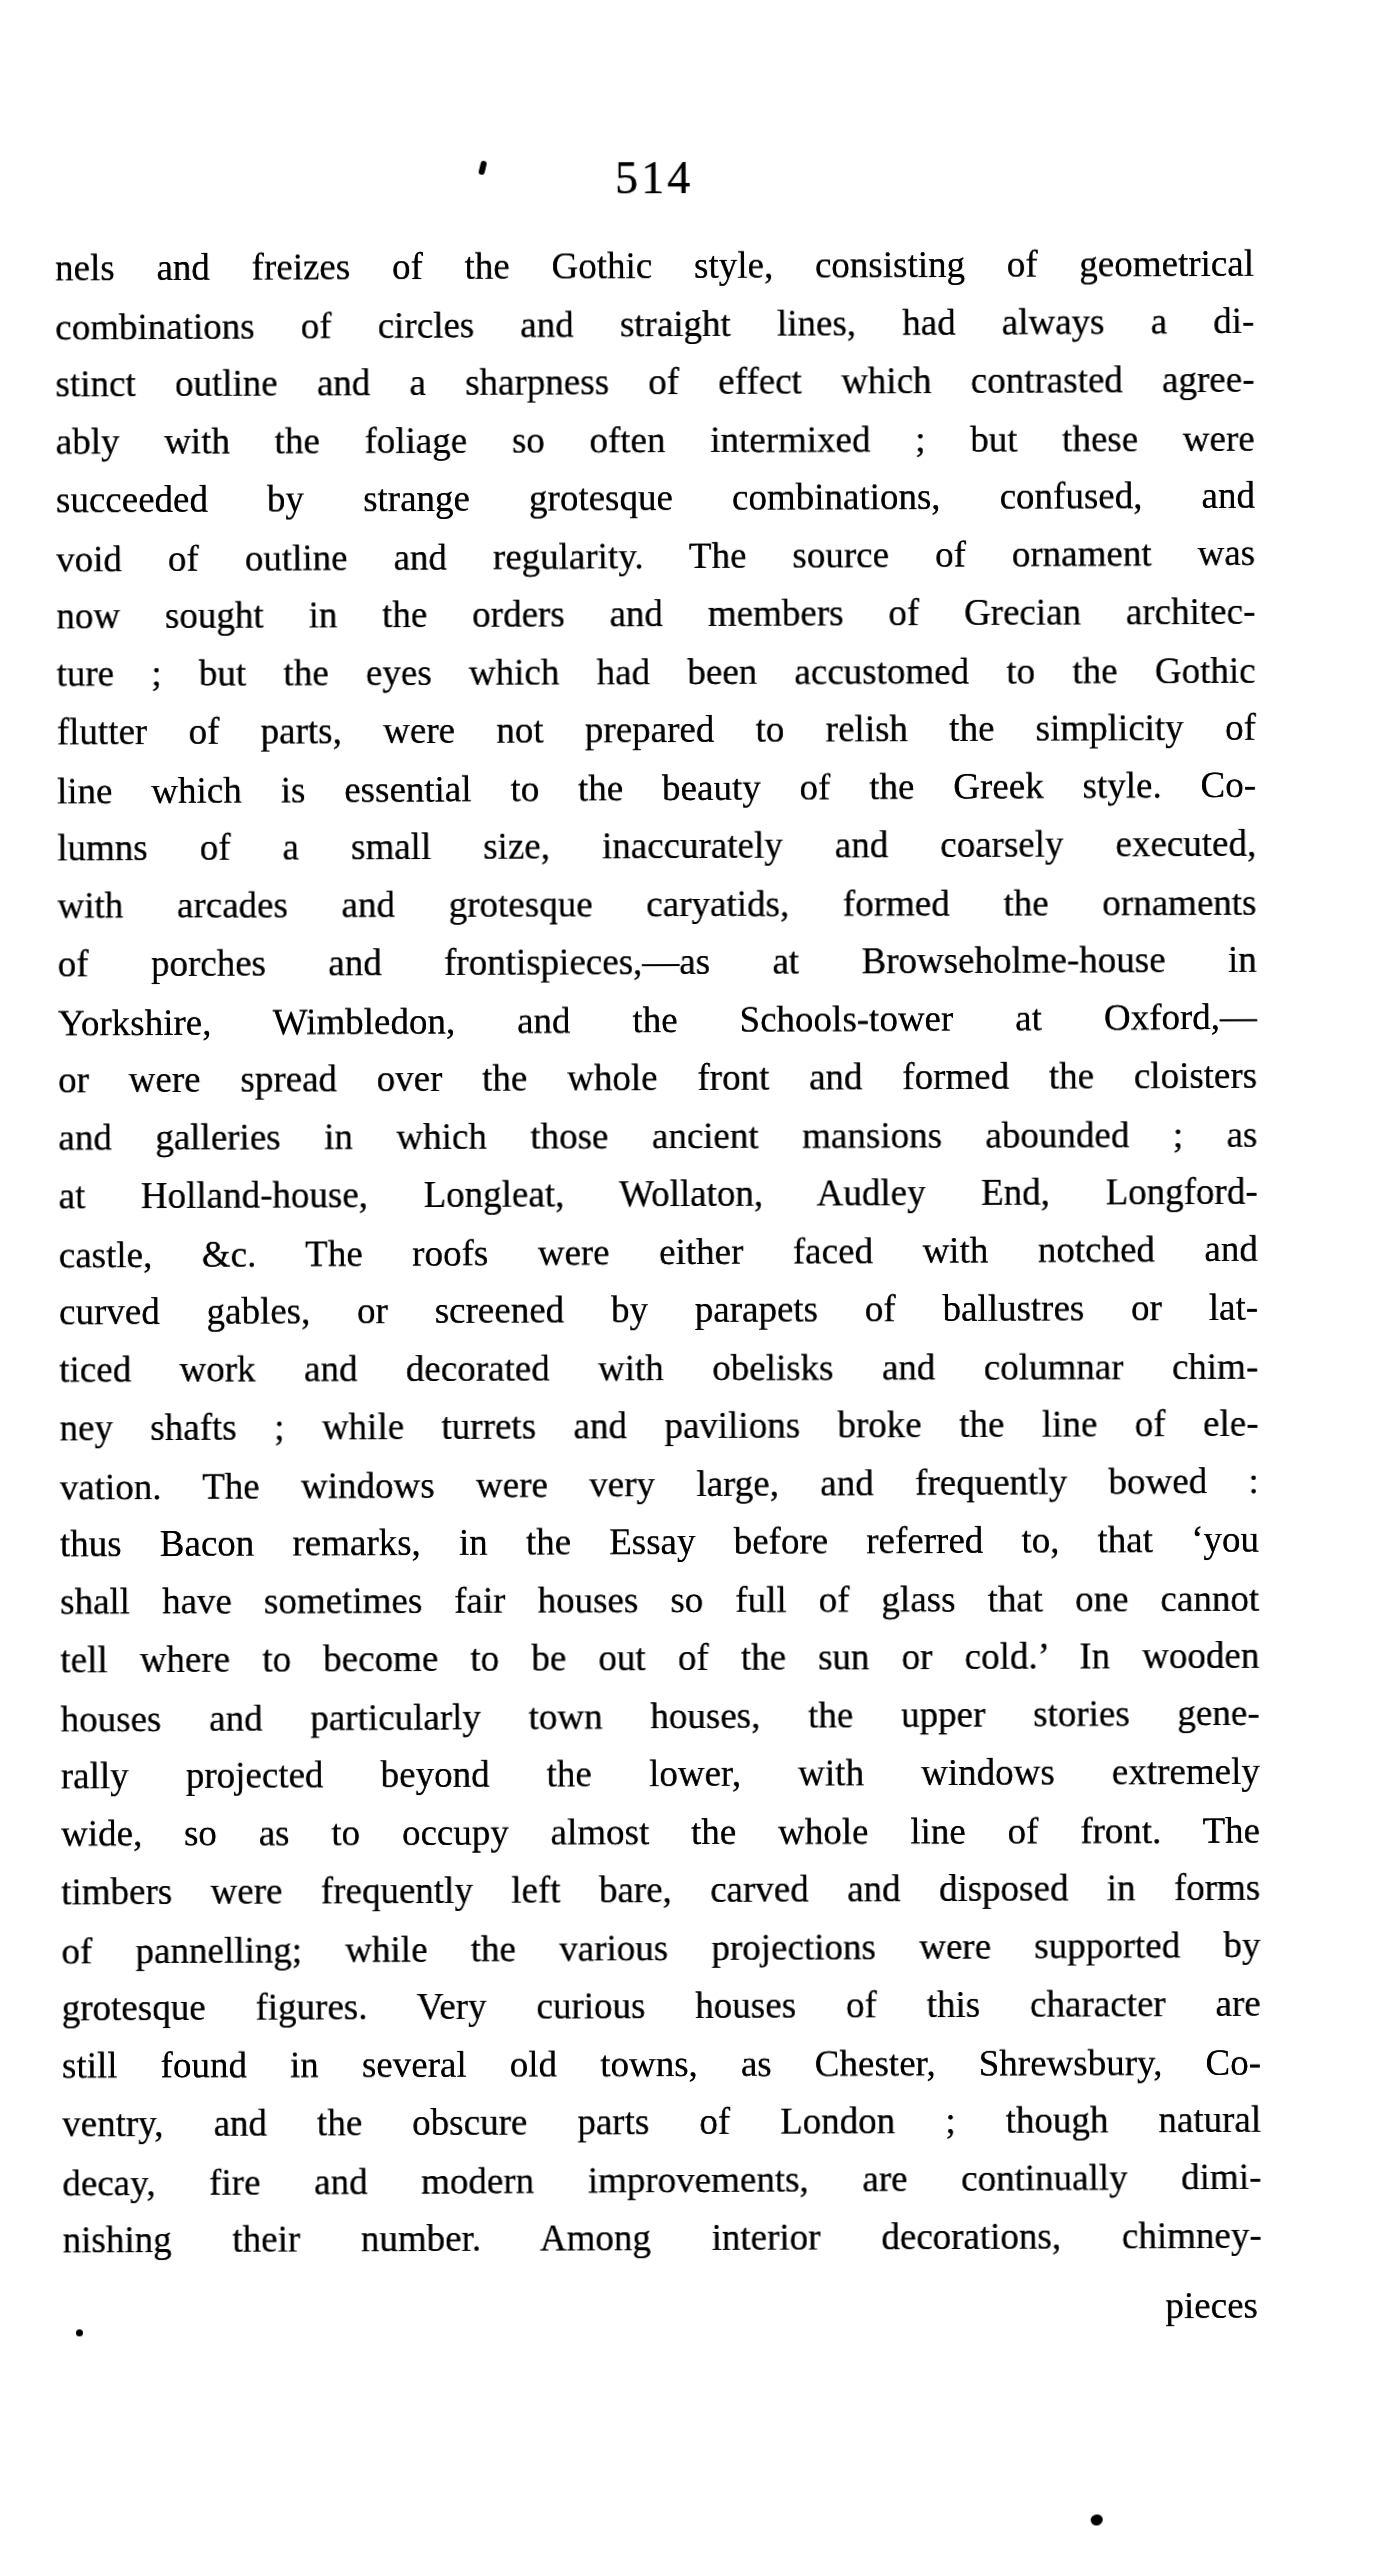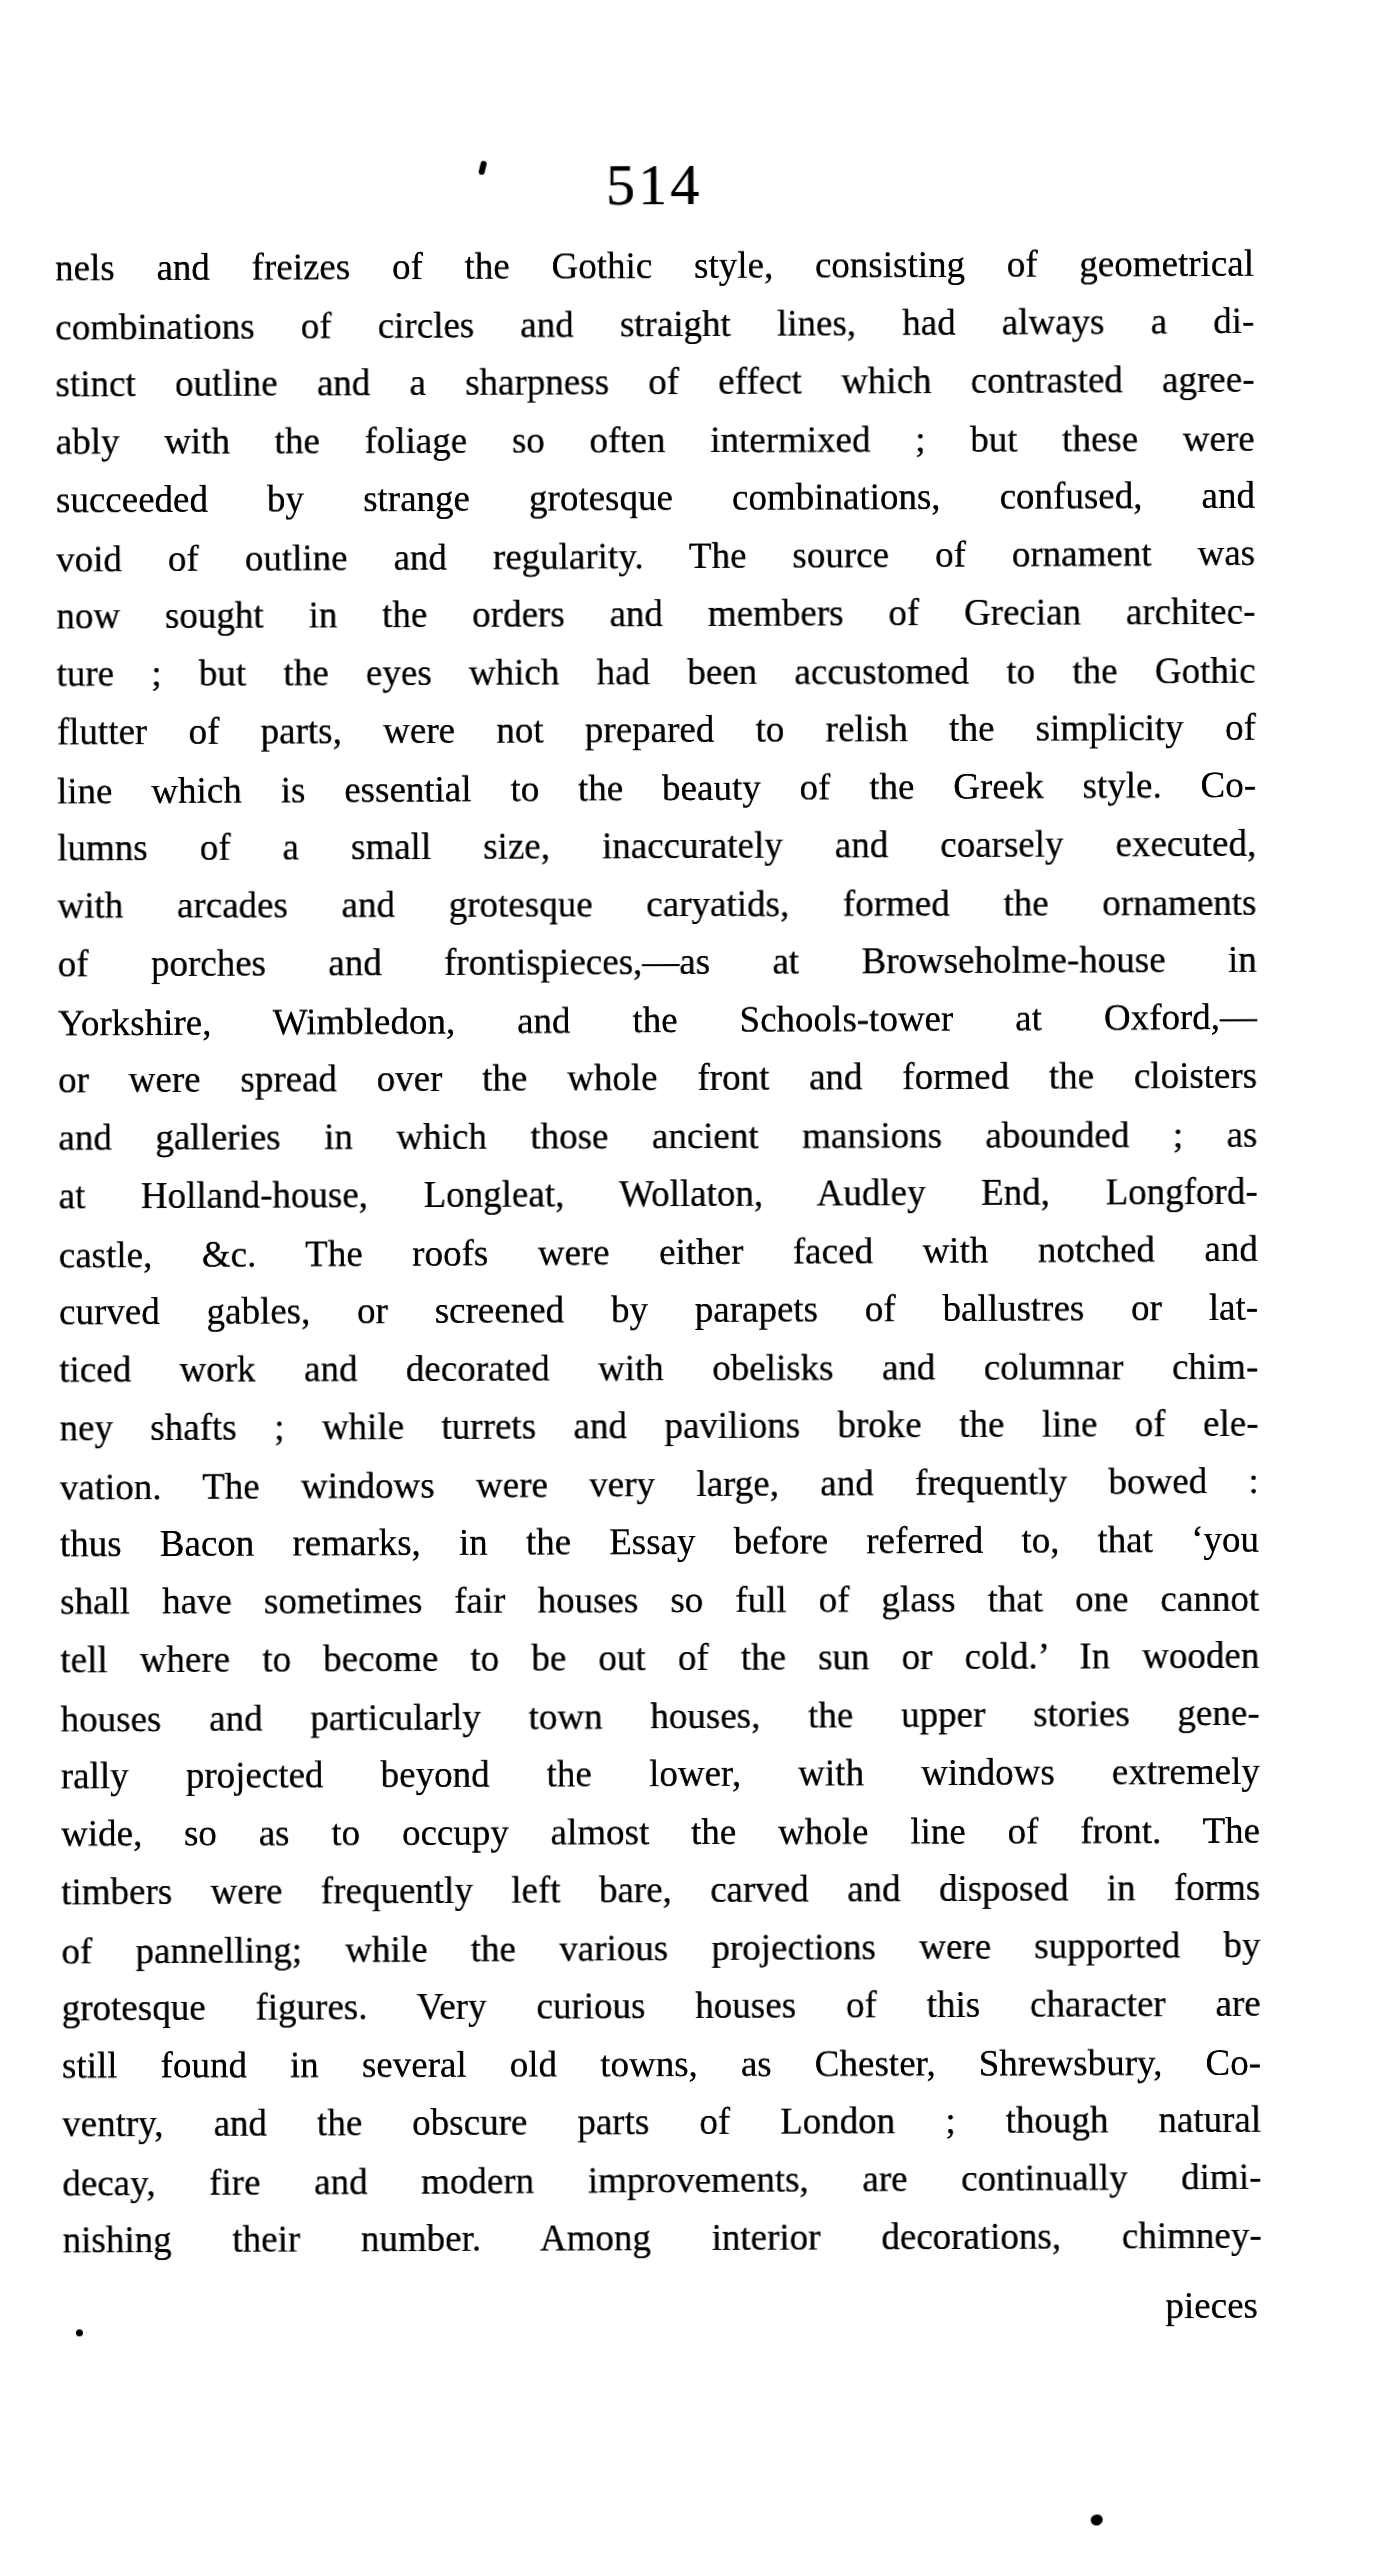--- a/index.html
+++ b/index.html
@@ -26,21 +26,21 @@
     filter: blur(0.3px);
   }
   .pagenum-row {
     position: absolute;
     top: 151px;
     left: 58px;
     width: 1199px;
     text-align: center;
   }
   .pagenum {
-    font-size: 58px;
+    font-size: 46px;
     letter-spacing: 3.2px;
     color: #000;
     text-shadow: 0 0 0.8px rgba(0,0,0,0.85);
   }
   .textblock {
     position: absolute;
     top: 237px;
     left: 58px;
     width: 1199px;
   }

